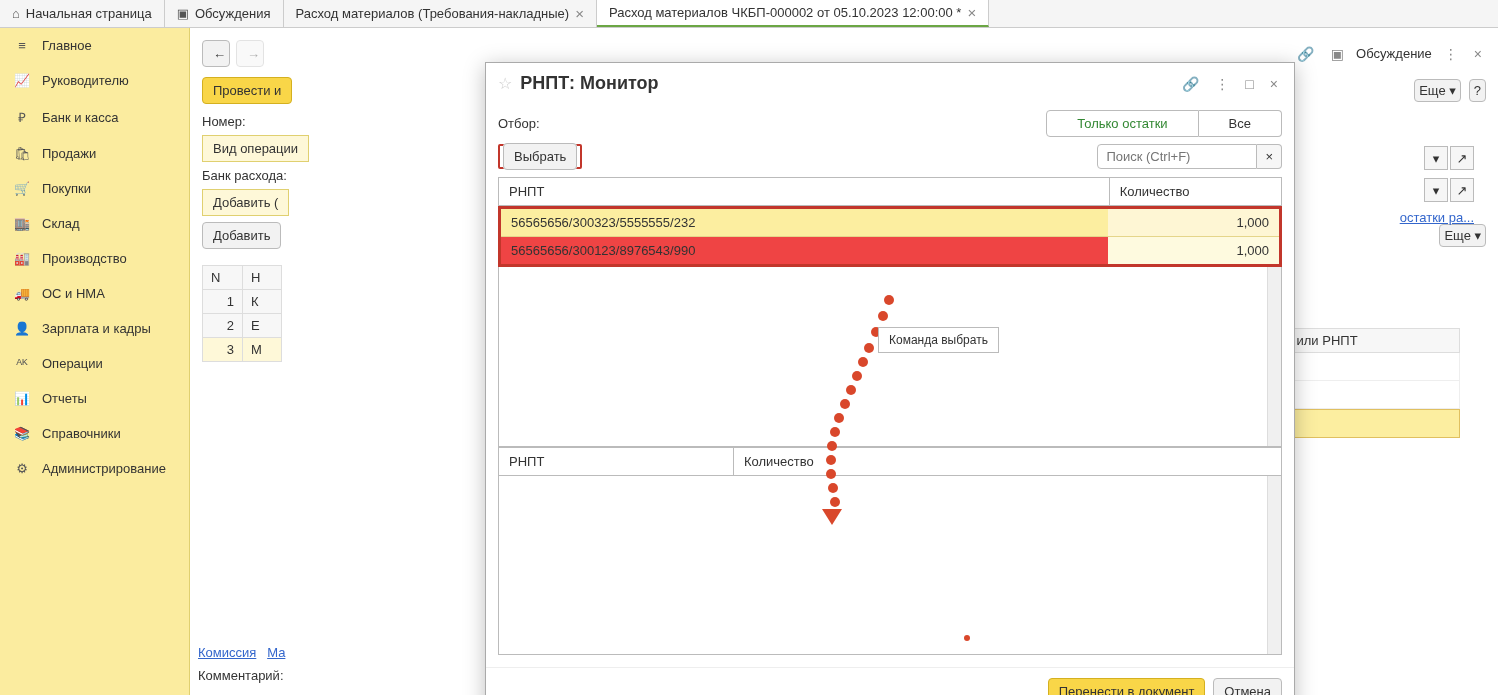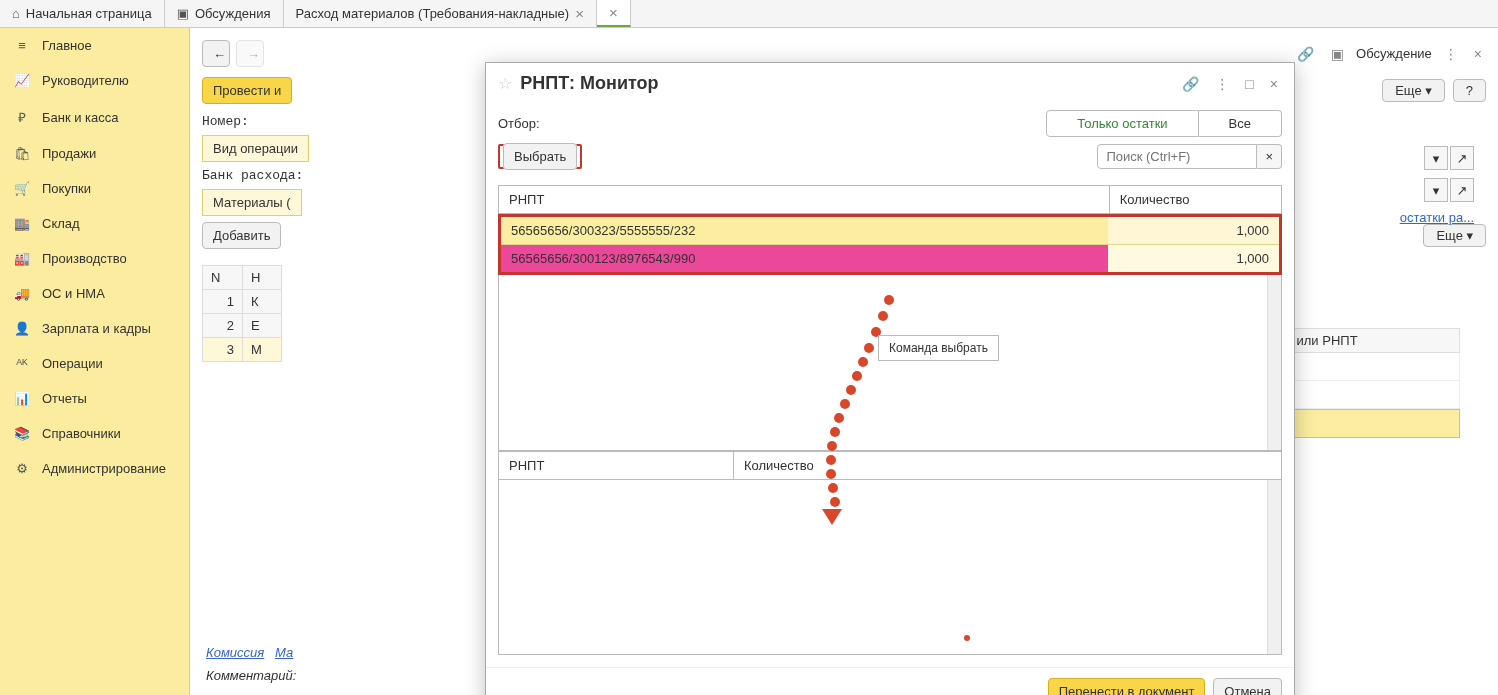--- a/index.html
+++ b/index.html
@@ -16,25 +16,25 @@
 .main { display: flex; height: calc(695px - 28px); }
 .sidebar { width: 190px; background: #fbec9f; border-right: 1px solid #e0d070; }
 .side-item { display: flex; align-items: center; gap: 12px; padding: 10px 14px; cursor: pointer; }
 .side-ico { width: 16px; text-align: center; color: #555; }
 
 .content { flex: 1; position: relative; padding: 12px; }
 
 
 .bg-btnrow { display: flex; gap: 6px; margin-bottom: 10px; align-items: center; }
 .btn { background: #f2f2f2; border: 1px solid #bbb; border-radius: 4px; padding: 5px 10px; cursor: pointer; font-size: 13px; }
-.btn.small { padding: 3px 12px; }
+.btn.small { padding: 3px 4px; }
 .btn.yellow { background: #f9d648; border-color: #d4b020; }
 .btn-arrow { width: 28px; text-align: center; }
 .label-row { display: flex; align-items: center; margin: 6px 0; gap: 8px; }
-.label { min-width: 85px; font-family: Liberation Mono, monospace; }
+.label { min-width: 85px; }
 .icon-btn { border: 1px solid #bbb; background: #f6f6f6; width: 24px; height: 24px; display: inline-flex; align-items: center; justify-content: center; cursor: pointer; }
 
 .mat-tab { background: #fef8d8; border: 1px solid #e0d070; padding: 5px 10px; display: inline-block; }
 .mat-table { border: 1px solid #ccc; width: 100%; border-collapse: collapse; margin-top: 6px; }
 .mat-table th, .mat-table td { border: 1px solid #ddd; padding: 4px 8px; text-align: left; font-weight: normal; background: #f7f7f7; }
 .mat-table td.num { text-align: right; }
 .mat-table tr.sel td { background: #fef8d8; }
 .link-blue { color: #3366cc; text-decoration: underline; cursor: pointer; }
 .link-gray { color: #999; text-decoration: underline; cursor: pointer; }
 
@@ -49,21 +49,21 @@
 .modal-hico { color: #888; cursor: pointer; font-size: 14px; padding: 2px 4px; }
 
 .modal-body { padding: 6px 12px 12px 12px; flex: 1; display: flex; flex-direction: column; overflow: hidden; }
 .filter-row { display: flex; align-items: center; margin-bottom: 7px; }
 .toggle-grp { display: flex; margin-left: auto; }
 .toggle { border: 1px solid #bbb; padding: 5px 30px; cursor: pointer; background: #fff; }
 .toggle:first-child { border-radius: 4px 0 0 4px; }
 .toggle:last-child { border-radius: 0 4px 4px 0; border-left: none; }
 .toggle.sel { color: #338833; font-weight: 500; }
 
-.sel-row { display: flex; align-items: center; margin-bottom: 16px; gap: 16px; }
+.sel-row { display: flex; align-items: center; margin-bottom: 8px; gap: 16px; }
 .sel-btn-wrap { border: 2px solid #c2362b; padding: 3px; border-radius: 2px; }
 .search-box { margin-left: auto; display: flex; }
 .search-inp { border: 1px solid #bbb; border-radius: 4px 0 0 4px; padding: 4px 8px; width: 160px; font-size: 13px; }
 .search-x { border: 1px solid #bbb; border-left: none; border-radius: 0 4px 4px 0; background: #f6f6f6; padding: 4px 8px; cursor: pointer; }
 
 .rnpt-table { border: 1px solid #bbb; border-collapse: collapse; width: 100%; }
 .rnpt-table th { border: 1px solid #bbb; padding: 6px 10px; text-align: left; font-weight: normal; background: #fff; }
 .rnpt-table td { padding: 6px 10px; }
 .hint-tt { position: absolute; left: 380px; top: 150px; background: #fff; border: 1px solid #bbb; padding: 5px 10px; font-size: 12px; z-index: 5; }
 
@@ -75,39 +75,40 @@
 .picked-table th { border: 1px solid #bbb; padding: 6px 10px; text-align: left; font-weight: normal; }
 .picked-area { flex: 1; border: 1px solid #bbb; border-top: none; position: relative; }
 
 .modal-foot { display: flex; justify-content: flex-end; gap: 8px; padding: 10px 12px; border-top: 1px solid #eee; }
 
 
 .dot-arrow { position: absolute; left: 330px; top: 232px; z-index: 4; pointer-events: none; }
 .dot { width: 10px; height: 10px; background: #d9472b; border-radius: 50%; position: absolute; }
 .arr-head { position: absolute; width: 0; height: 0; border-left: 10px solid transparent; border-right: 10px solid transparent; border-top: 16px solid #d9472b; }
 
-.bottom-links { position: absolute; bottom: 12px; left: 16px; font-style: italic; }
+.bottom-links { position: absolute; bottom: 12px; left: 8px; }
 </style>
 </head>
 <body>
 
 <div class="tabs">
   <div class="tab">
     <span class="tab-ico">⌂</span>
     <span>Начальная страница</span>
   </div>
   <div class="tab">
     <span class="tab-ico">▣</span>
     <span>Обсуждения</span>
   </div>
   <div class="tab">
     <span>Расход материалов (Требования-накладные)</span>
     <span class="tab-close">×</span>
   </div>
   <div class="tab active">
+    <span>Расход материалов ЧКБП-000002 от 05.10.2023 12:00:00 *</span>
     <span class="tab-close">×</span>
   </div>
 </div>
 
 <div class="main">
 
   <div class="sidebar">
     <div class="side-item">
         <span class="side-ico">≡</span>
         <span>Главное</span>
@@ -197,21 +198,21 @@
       <span class="link-blue">остатки ра...</span>
     </div>
 
     <div class="label-row">
         <span class="mat-tab">Вид операции</span>
       </div>
     <div class="label-row">
         <span class="label">Банк расхода:</span>
       </div>
     <div class="label-row">
-        <span class="mat-tab">Материалы (</span>
+        <span class="mat-tab">Добавить (</span>
       </div>
 
     <div class="bg-btnrow">
       <span class="btn">Добавить</span>
       <div class="right-toolbar">
         <span class="btn small"><span>Еще</span> ▾</span>
       </div>
     </div>
 
     <table class="mat-table" style="width:80px; float:left;">
@@ -284,21 +285,21 @@
             </table>
           <div class="hint-tt">Команда выбрать</div>
           <div style="border:3px solid #c2362b;">
             <table class="rnpt-table" style="border:none;">
               <tbody>
                   <tr>
                 <td style="width:78%; background:#fceea0;">56565656/300323/5555555/232</td>
                 <td style="text-align:right; background:#fef6d4;">1,000</td>
               </tr>
               <tr>
-                <td style="background:#ec4899; border-top:1px solid #e5d58a;">56565656/300123/8976543/990</td>
+                <td style="background:#ef4444; border-top:1px solid #e5d58a;">56565656/300123/8976543/990</td>
                 <td style="text-align:right; background:#fefadf; border-top:1px solid #e5d58a;">1,000</td>
               </tr>
             </tbody>
               </table>
           </div>
         </div>
         <div class="spacer-area" style="height:140px;">
           <div class="scroll-stub"></div>
         </div>
 

